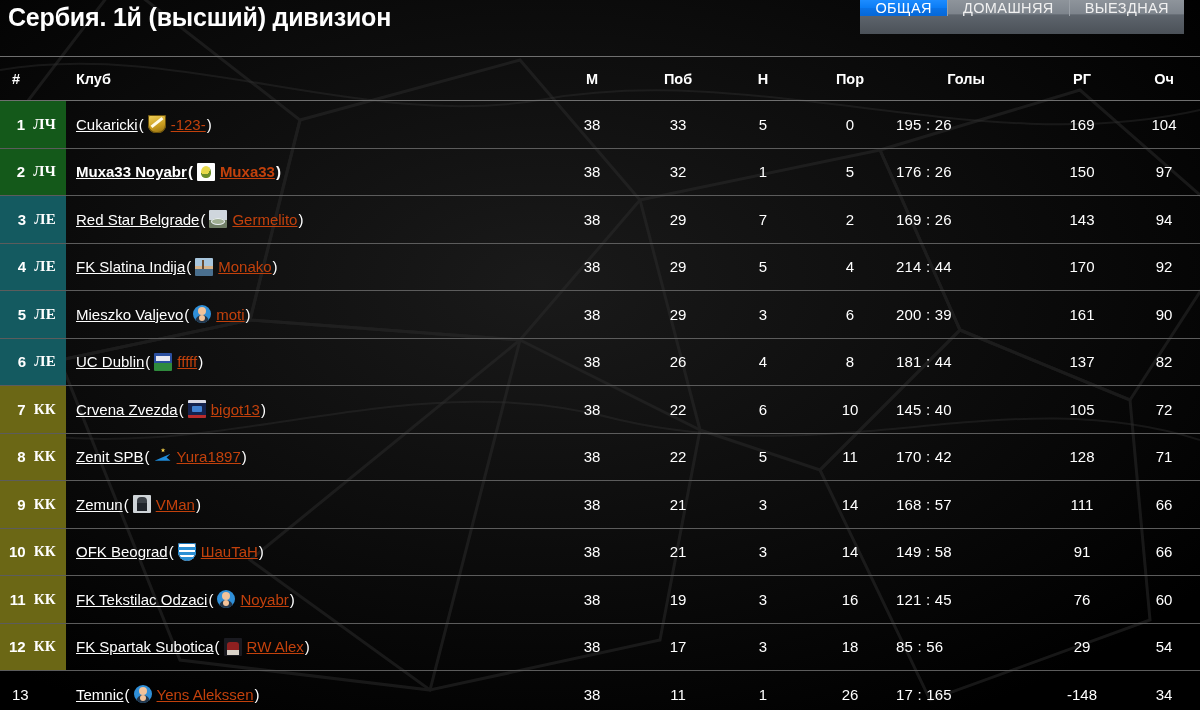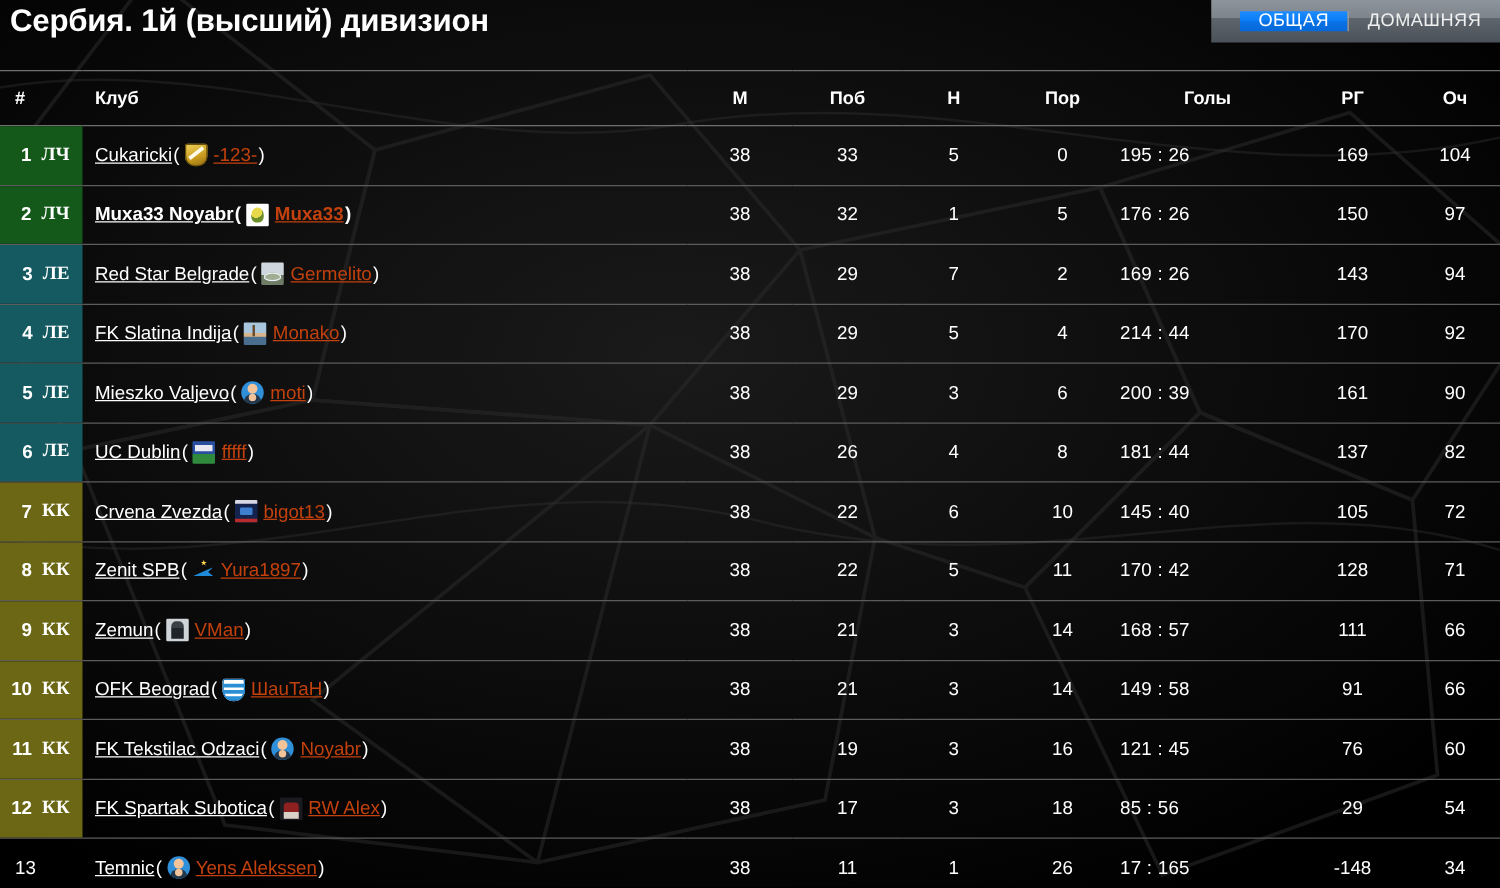--- a/index.html
+++ b/index.html
@@ -58,28 +58,27 @@
     font-size: 20px;
     font-weight: normal;
     color: #f2f2f2;
     margin-left: 26px;
     line-height: 34px;
   }
 
   
   .tabs {
     position: absolute;
-    right: 0;
+    right: 16px;
     top: 0;
     height: 34px;
     display: flex;
-    align-items: center;
+    align-items: flex-start;
     background: linear-gradient(to bottom, #8e949b 0%, #7d848c 42%, #5e656d 43%, #4b5158 100%);
     overflow: hidden;
-    padding-left: 23px;
   }
   .tab {
     display: flex;
     align-items: center;
     padding: 0 15px;
     font-size: 14.5px;
     color: #f0f0f0;
     letter-spacing: 0.4px;
     border-right: 1px solid #9aa0a7;
     cursor: pointer;
@@ -354,20 +353,21 @@
 <div id="page">
 
   <div class="topbar">
     <div class="title-wrap">
       <span class="lg-title">Сербия. 1й (высший) дивизион</span>
     </div>
 
     <div class="tabs">
       <div class="tab active">ОБЩАЯ</div>
       <div class="tab">ДОМАШНЯЯ</div>
+      <div class="tab">ВЫЕЗДНАЯ</div>
     </div>
   </div>
 
   <table class="standings">
     <colgroup>
       <col class="c-rank">
         <col class="c-club">
         <col class="c-m">
         <col class="c-w">
       <col class="c-d">

